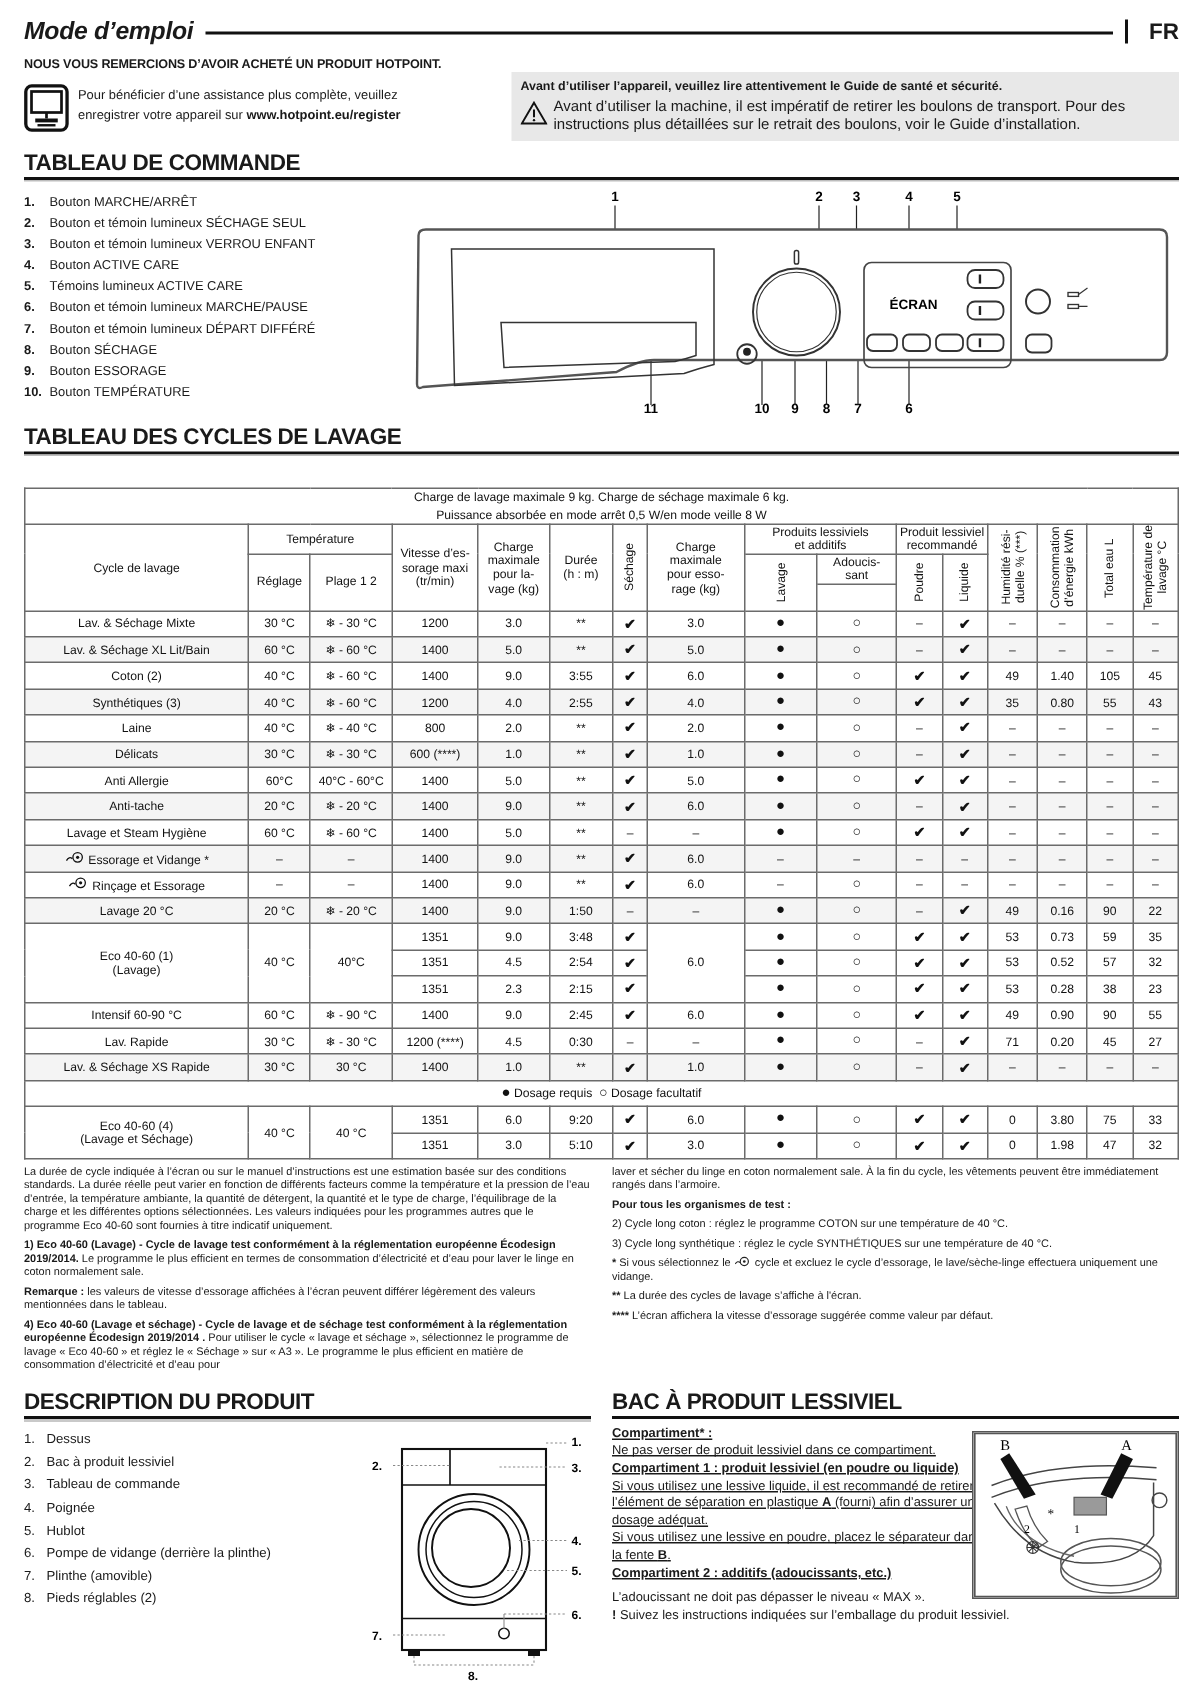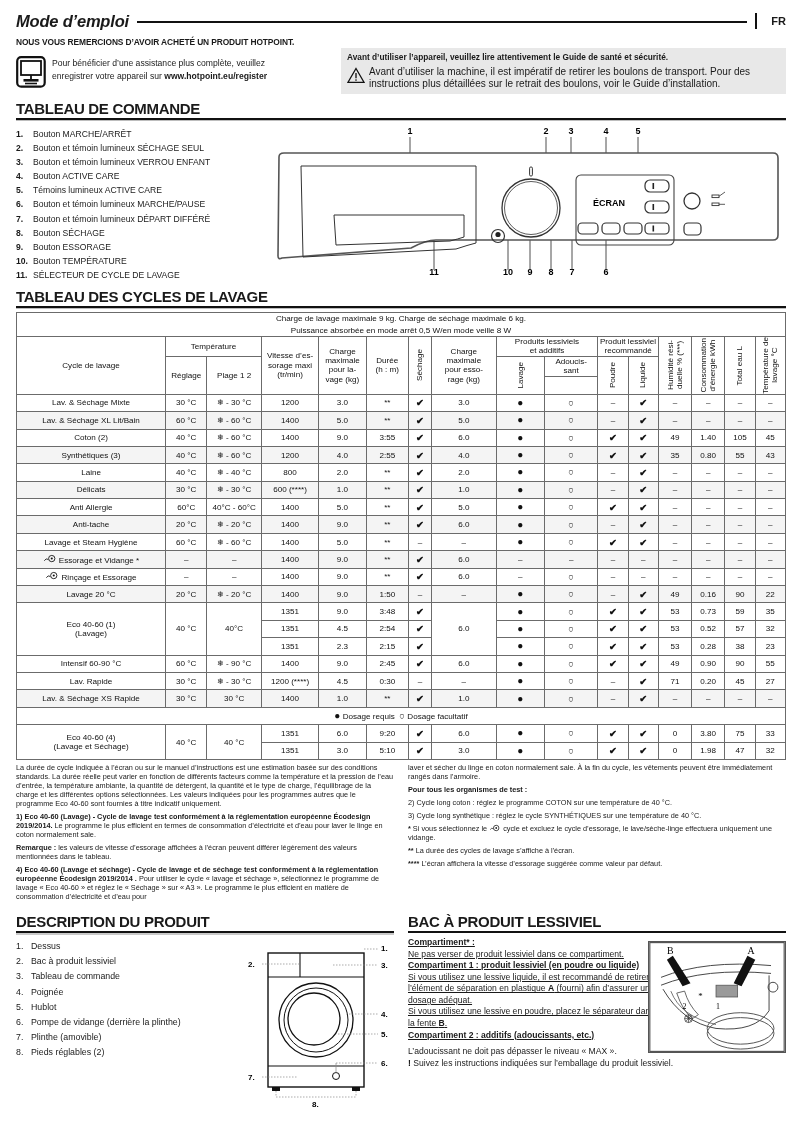--- a/index.html
+++ b/index.html
@@ -12,21 +12,21 @@
     position: relative;
     overflow: hidden;
   }
   .page { position:relative; width:802px; height:1134px; padding: 8px 16px 0 16px; }
 
   
   .hdr { display:flex; align-items:center; gap:8px; height:26px; }
   .hdr-title { font-style: italic; font-weight: bold; font-size: 16.5px; letter-spacing:-0.2px; white-space:nowrap;}
   .hdr-rule { flex:1; height:0; border-top:2px solid #111; margin-top:2px; }
   .hdr-rule-end { width:0; height:16px; border-left:2px solid #111; }
-  .hdr-lang { font-weight:bold; font-size:11px; padding-left:6px; }
+  .hdr-lang { font-weight:bold; font-size:15px; padding-left:6px; }
 
   .thanks { font-weight:bold; font-size:8.4px; letter-spacing:-0.1px; margin-top:3px; }
 
   .topcols { display:flex; gap:10px; margin-top:1px; align-items:center;}
   .regbox { display:flex; gap:6px; width:315px; }
   .monitor-ico { width:30px; height:32px; flex:none; margin-top:2px;}
   .regtxt { font-size:8.6px; line-height:13px; padding-top:3px; }
   .regtxt b { font-weight:bold; }
 
   .warnbox { flex:1; background:#e8e8e8; padding:4px 6px 5px 6px; }
@@ -42,21 +42,21 @@
   .sect-rule-grey { border-top:2.2px solid #111; border-bottom:2px solid #c9c9c9; height:3px; margin-top:1px;}
 
   
   .cp-wrap { display:flex; margin-top:4px; }
   .cp-list { width:260px; font-size:8.6px; line-height:14.1px; padding-top:2px;}
   .cp-list .li { display:flex; }
   .cp-list .num { font-weight:bold; width:17px; flex:none; text-align:left;}
   .cp-fig { flex:1; position:relative; height:152px; }
 
   
-  table.cyc { border-collapse: collapse; width:770px; margin-top:3px; table-layout:fixed;padding-left:43px; }
+  table.cyc { border-collapse: collapse; width:770px; margin-top:21px; table-layout:fixed;padding-left:43px; }
   table.cyc td, table.cyc th { border:0.8px solid #6b6b6b; font-size:8.1px; text-align:center;
      padding:0; height:17.4px; font-weight:normal; color:#111; }
   .cap-row td { border:1.2px solid #333; text-align:left; padding:2px 4px; font-size:8.4px; line-height:11.5px; height:auto;}
   th.hd { font-size:8.0px; line-height:9.3px; padding:1px 1px; }
   th.vert { font-size:8.0px; line-height:9.4px; }
   .vtxt { writing-mode: vertical-rl; transform: rotate(180deg); white-space:nowrap; margin:0 auto; line-height:9.4px;}
   td.cyname { font-weight:bold; font-size:8.3px; text-align:center; }
   tr.alt td { background:#f4f4f4; }
   .dosage td { text-align:left; padding:2px 4px; font-size:8.4px; height:14px;}
   .snow { font-size:8px; }
@@ -167,24 +167,20 @@
           <span class="num">8.</span>
           <span>Bouton SÉCHAGE</span>
         </div>
       <div class="li">
           <span class="num">9.</span>
           <span>Bouton ESSORAGE</span>
         </div>
       <div class="li">
           <span class="num">10.</span>
           <span>Bouton TEMPÉRATURE</span>
-        </div>
-      <div class="li">
-          <span class="num">11.</span>
-          <span>SÉLECTEUR DE CYCLE DE LAVAGE</span>
         </div>
     </div>
 
     <div class="cp-fig">
       <svg viewBox="0 0 510 152" width="510" height="152">
 
         <text x="134" y="9" font-size="9" font-weight="bold" font-family="Liberation Sans" text-anchor="middle">1</text>
         <text x="270" y="9" font-size="9" font-weight="bold" font-family="Liberation Sans" text-anchor="middle">2</text>
         <text x="295" y="9" font-size="9" font-weight="bold" font-family="Liberation Sans" text-anchor="middle">3</text>
         <text x="330" y="9" font-size="9" font-weight="bold" font-family="Liberation Sans" text-anchor="middle">4</text>

